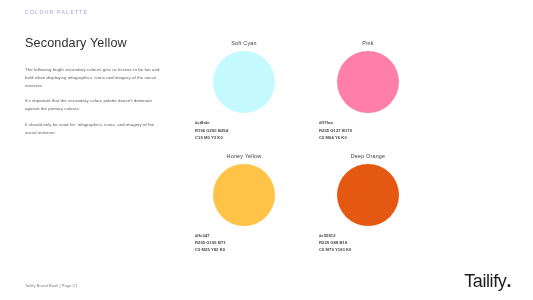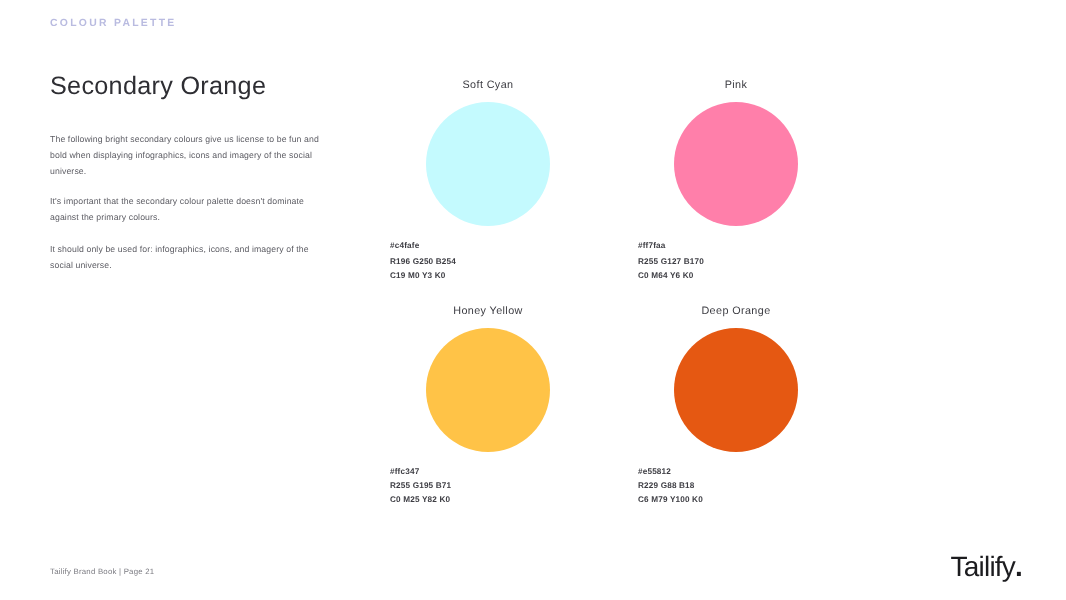--- a/index.html
+++ b/index.html
@@ -111,37 +111,37 @@
     bottom: 12px;
     font-size: 3.9px;
     color: #7a7a80;
     letter-spacing: 0.12px;
     white-space: nowrap;
   }
   .logo {
     position: absolute;
     right: 22px;
     bottom: 10px;
-    font-size: 14px;
+    font-size: 18px;
     font-weight: 400;
     color: #1c1c1f;
     letter-spacing: -0.4px;
     line-height: 1;
   }
   .logo .dot { font-weight: 700; }
 </style>
 </head>
 <body>
 
 <div class="slide" style="background: rgb(255, 255, 255);">
 
   <div class="eyebrow">COLOUR PALETTE</div>
 
   <div class="left-col">
-    <h1 class="page-title">Secondary Orange</h1>
+    <h1 class="page-title">Secondary Yellow</h1>
 
     <p class="body-para">The following bright secondary colours give us license to be fun and bold when displaying infographics, icons and imagery of the social universe.</p>
     <p class="body-para">It's important that the secondary colour palette doesn't dominate against the primary colours.</p>
     <p class="body-para">It should only be used for: infographics, icons, and imagery of the social universe.</p>
   </div>
 
   <div class="swatch-grid">
 
     <div class="swatch">
       <div class="swatch-name">Soft Cyan</div>

